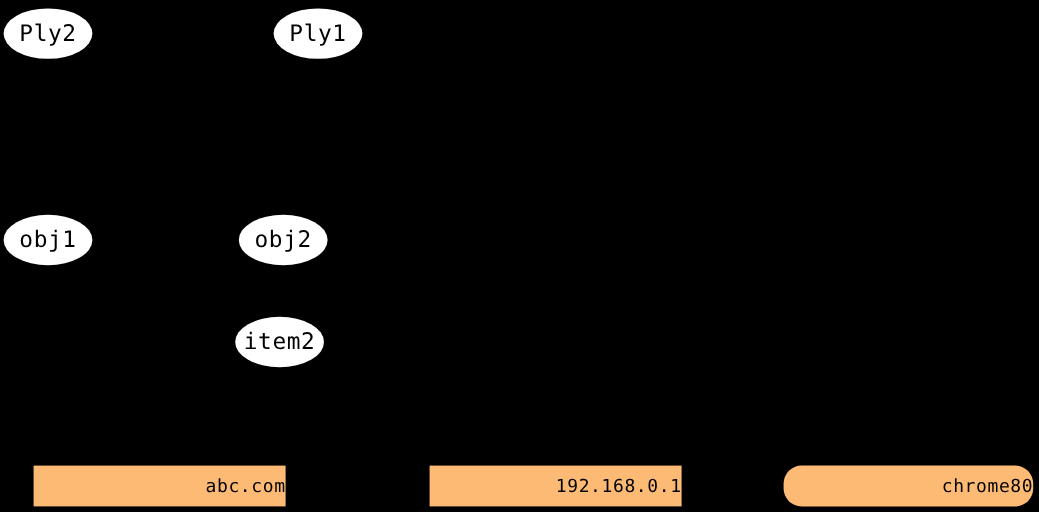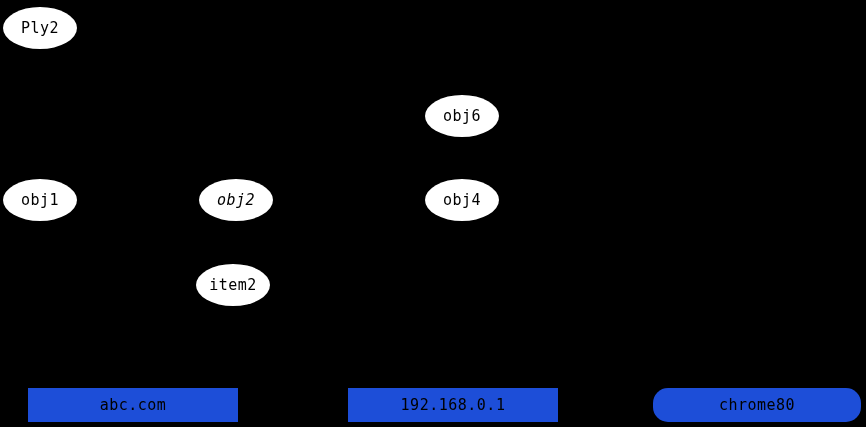--- a/index.html
+++ b/index.html
@@ -18,77 +18,74 @@
     .ellipse-node {
       position: absolute;
       width: 74px;
       height: 42px;
       background: #ffffff;
       border-radius: 50%;
       display: flex;
       align-items: center;
       justify-content: center;
       color: #000000;
-      font-size: 15px;
+      font-size: 19px;
       box-sizing: border-box;
     }
     .box-node {
       position: absolute;
       height: 34px;
-      background: #1d4ed8;
+      background: #fdba74;
       display: flex;
       align-items: center;
-      justify-content: center;
+      justify-content: flex-end;
       color: #000000;
       font-size: 15px;
       box-sizing: border-box;
     }
     .node-label {
       white-space: nowrap;
       letter-spacing: 0.5px;
     }
     
     .pos-ply2  { left: 3px;   top: 7px; }
     .pos-ply1  { left: 228px; top: 7px; }
     .pos-obj6  { left: 425px; top: 95px; }
     .pos-obj1  { left: 3px;   top: 179px; }
-    .pos-obj2  { left: 199px; top: 179px; font-style: italic; }
+    .pos-obj2  { left: 199px; top: 179px; }
     .pos-obj4  { left: 425px; top: 179px; }
     .pos-item1 { left: 3px;   top: 264px; }
     .pos-item2 { left: 196px; top: 264px; }
     .pos-item3 { left: 425px; top: 264px; }
     .pos-box1  { left: 28px;  top: 388px; width: 210px; }
-    .pos-box2  { left: 348px; top: 388px; width: 210px; }
+    .pos-box2  { left: 358px; top: 388px; width: 210px; }
     .pos-box3  { left: 653px; top: 388px; width: 208px; border-radius: 15px; }
   </style>
 </head>
 <body>
 
 <div class="canvas">
 
   <div class="ellipse-node pos-ply2">
     <span class="node-label">Ply2</span>
   </div>
 
+  <div class="ellipse-node pos-ply1">
+    <span class="node-label">Ply1</span>
+  </div>
 
-  <div class="ellipse-node pos-obj6">
-    <span class="node-label">obj6</span>
-  </div>
 
   <div class="ellipse-node pos-obj1">
     <span class="node-label">obj1</span>
   </div>
 
   <div class="ellipse-node pos-obj2">
     <span class="node-label">obj2</span>
   </div>
 
-  <div class="ellipse-node pos-obj4">
-    <span class="node-label">obj4</span>
-  </div>
 
 
   <div class="ellipse-node pos-item2">
     <span class="node-label">item2</span>
   </div>
 
 
   <div class="box-node pos-box1">
     <span class="node-label">abc.com</span>
   </div>

